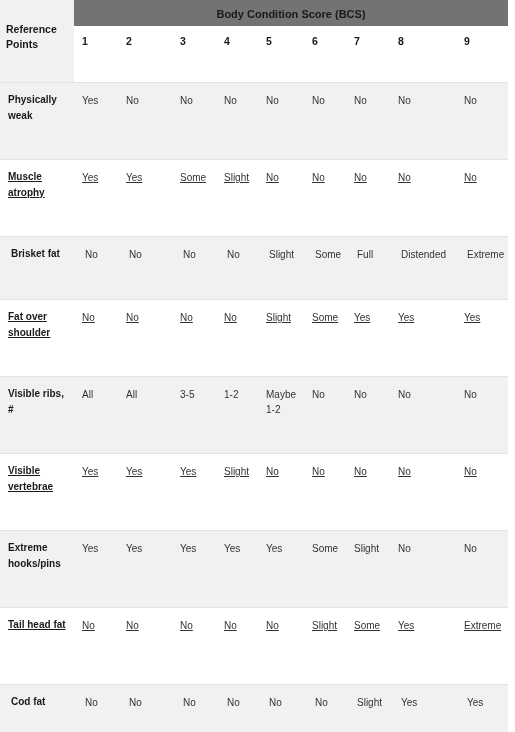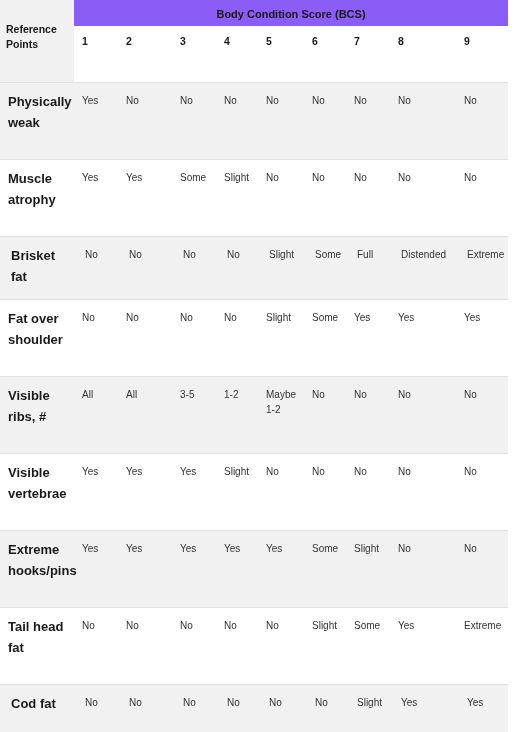--- a/index.html
+++ b/index.html
@@ -27,21 +27,21 @@
   col.c3 { width: 44px; }
   col.c4 { width: 42px; }
   col.c5 { width: 46px; }
   col.c6 { width: 42px; }
   col.c7 { width: 44px; }
   col.c8 { width: 66px; }
   col.c9 { width: 52px; }
 
   
   .hdr-title-cell {
-    background: #8b5cf6;
+    background: #737373;
     text-align: center;
     font-weight: bold;
     font-size: 11px;
     padding: 8px 4px 6px 4px;
     vertical-align: top;
     color: #1a1a1a;
   }
   .hdr-refpoints {
     background: #f1f1f1;
     font-weight: bold;
@@ -56,27 +56,27 @@
     font-size: 10.5px;
     text-align: left;
     padding: 9px 0 0 8px;
     vertical-align: top;
     color: #1a1a1a;
     height: 47px;
   }
 
   
   #bcs-table tbody tr.band-gray td { background: #f1f1f1; }
-  #bcs-table tbody tr.band-white td { background: #ffffff; }
+  #bcs-table tbody tr.band-white td { background: #ffffff; text-decoration: underline; }
   #bcs-table tbody tr td {
     border-top: 1px solid #e3e3e3;
   }
   td.row-label {
     font-weight: bold;
-    font-size: 13px;
+    font-size: 10px;
     padding: 9px 6px 9px 8px;
     vertical-align: top;
     line-height: 1.6;
     color: #1a1a1a;
   }
   td.cell {
     font-size: 10px;
     padding: 11px 3px 9px 8px;
     vertical-align: top;
     line-height: 1.45;

